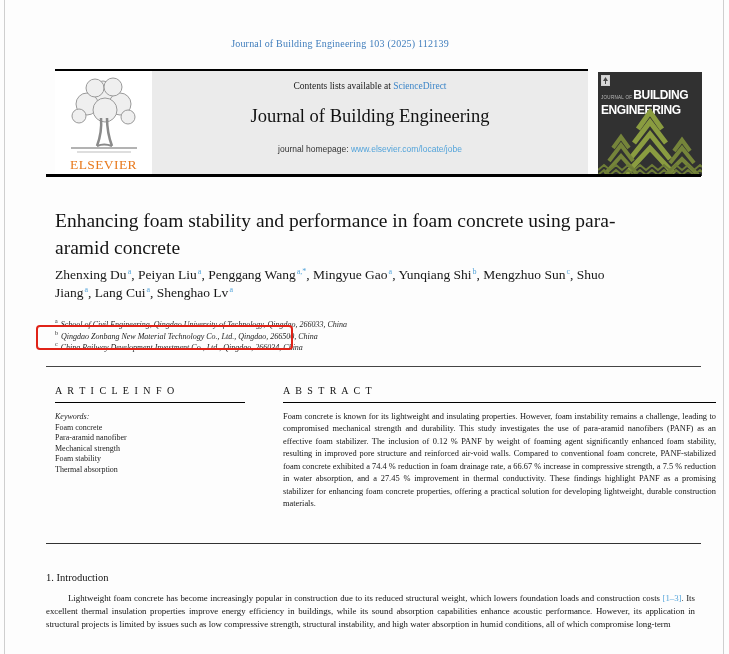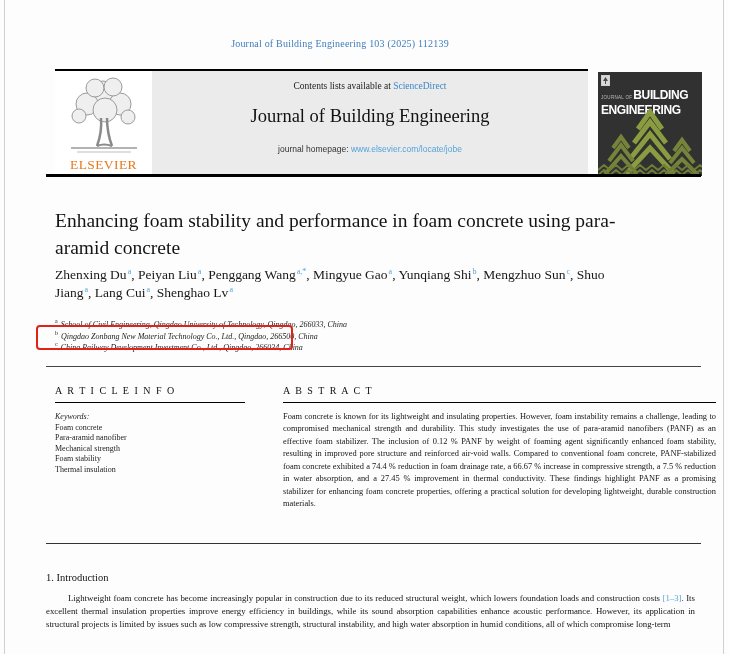--- a/index.html
+++ b/index.html
@@ -166,21 +166,21 @@
 
 <div class="info-col">
   <div class="col-heading">A R T I C L E  I N F O</div>
   <div class="info-rule"></div>
   <div class="kw-label">Keywords:</div>
   <div>
       <div class="kw">Foam concrete</div>
       <div class="kw">Para-aramid nanofiber</div>
       <div class="kw">Mechanical strength</div>
       <div class="kw">Foam stability</div>
-      <div class="kw">Thermal insulation</div>
+      <div class="kw">Thermal absorption</div>
     </div>
 </div>
 
 <div class="abs-col">
   <div class="col-heading">A B S T R A C T</div>
   <div class="abs-rule"></div>
   <p class="abs-text">Foam concrete is known for its lightweight and insulating properties. However, foam instability remains a challenge, leading to compromised mechanical strength and durability. This study investigates the use of para-aramid nanofibers (PANF) as an effective foam stabilizer. The inclusion of 0.12 % PANF by weight of foaming agent significantly enhanced foam stability, resulting in improved pore structure and reinforced air-void walls. Compared to conventional foam concrete, PANF-stabilized foam concrete exhibited a 74.4 % reduction in foam drainage rate, a 66.67 % increase in compressive strength, a 7.5 % reduction in water absorption, and a 27.45 % improvement in thermal conductivity. These findings highlight PANF as a promising stabilizer for enhancing foam concrete properties, offering a practical solution for developing lightweight, durable construction materials.</p>
 </div>
 
 <div class="rule-section"></div>

